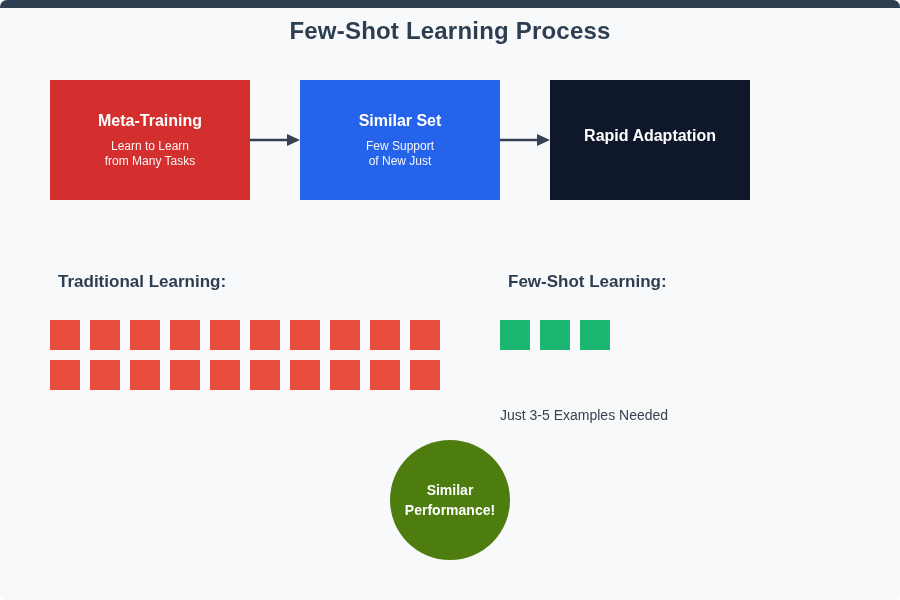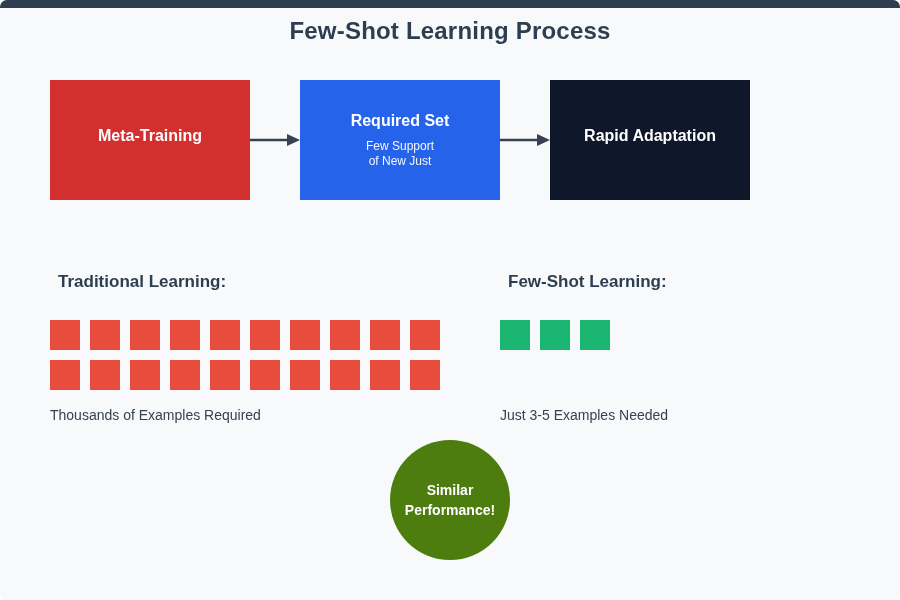--- a/index.html
+++ b/index.html
@@ -27,29 +27,33 @@
 <body>
 
 <div class="canvas" style="background: rgb(248, 249, 250);">
 
   <div class="topbar" style="background: rgb(44, 62, 80);"></div>
 
   <h1 class="title">Few-Shot Learning Process</h1>
 
   <div class="step" style="left: 50px; background: rgb(211, 47, 47);">
     <div class="step-title">Meta-Training</div>
+    <div class="step-sub">
+      <div>Learn to Learn</div>
+      <div>from Many Tasks</div>
+    </div>
   </div>
 
   <svg class="arrow" style="left: 250px; color: rgb(55, 65, 81);" viewBox="0 0 50 20">
     <line x1="0" y1="10" x2="38" y2="10" stroke="currentColor" stroke-width="2.5"></line>
     <polygon points="37,4 50,10 37,16" fill="currentColor"></polygon>
   </svg>
 
   <div class="step" style="left: 300px; background: rgb(37, 99, 235);">
-    <div class="step-title">Required Set</div>
+    <div class="step-title">Similar Set</div>
     <div class="step-sub">
       <div>Few Support</div>
       <div>of New Just</div>
     </div>
   </div>
 
   <svg class="arrow" style="left: 500px; color: rgb(55, 65, 81);" viewBox="0 0 50 20">
     <line x1="0" y1="10" x2="38" y2="10" stroke="currentColor" stroke-width="2.5"></line>
     <polygon points="37,4 50,10 37,16" fill="currentColor"></polygon>
   </svg>
@@ -74,21 +78,20 @@
       <div class="sq" style="background: rgb(231, 76, 60);"></div>
       <div class="sq" style="background: rgb(231, 76, 60);"></div>
       <div class="sq" style="background: rgb(231, 76, 60);"></div>
       <div class="sq" style="background: rgb(231, 76, 60);"></div>
       <div class="sq" style="background: rgb(231, 76, 60);"></div>
       <div class="sq" style="background: rgb(231, 76, 60);"></div>
       <div class="sq" style="background: rgb(231, 76, 60);"></div>
       <div class="sq" style="background: rgb(231, 76, 60);"></div>
       <div class="sq" style="background: rgb(231, 76, 60);"></div>
     </div>
-  <p class="caption" style="left:50px">Thousands of Examples Required</p>
 
   <h2 class="section-heading" style="left:500px">Few-Shot Learning:</h2>
   <div class="grid fewshot">
       <div class="sq" style="background: rgb(28, 182, 115);"></div>
       <div class="sq" style="background: rgb(28, 182, 115);"></div>
       <div class="sq" style="background: rgb(28, 182, 115);"></div>
     </div>
   <p class="caption" style="left:500px">Just 3-5 Examples Needed</p>
 
   <div class="badge" style="background: #4d7c0f;">

